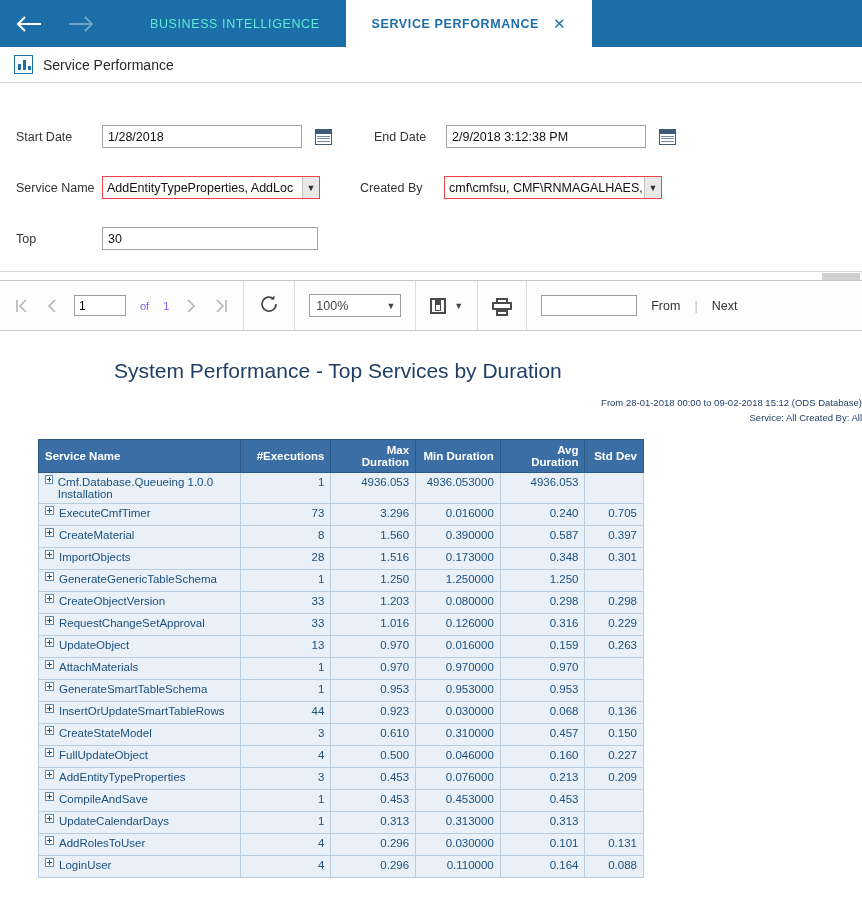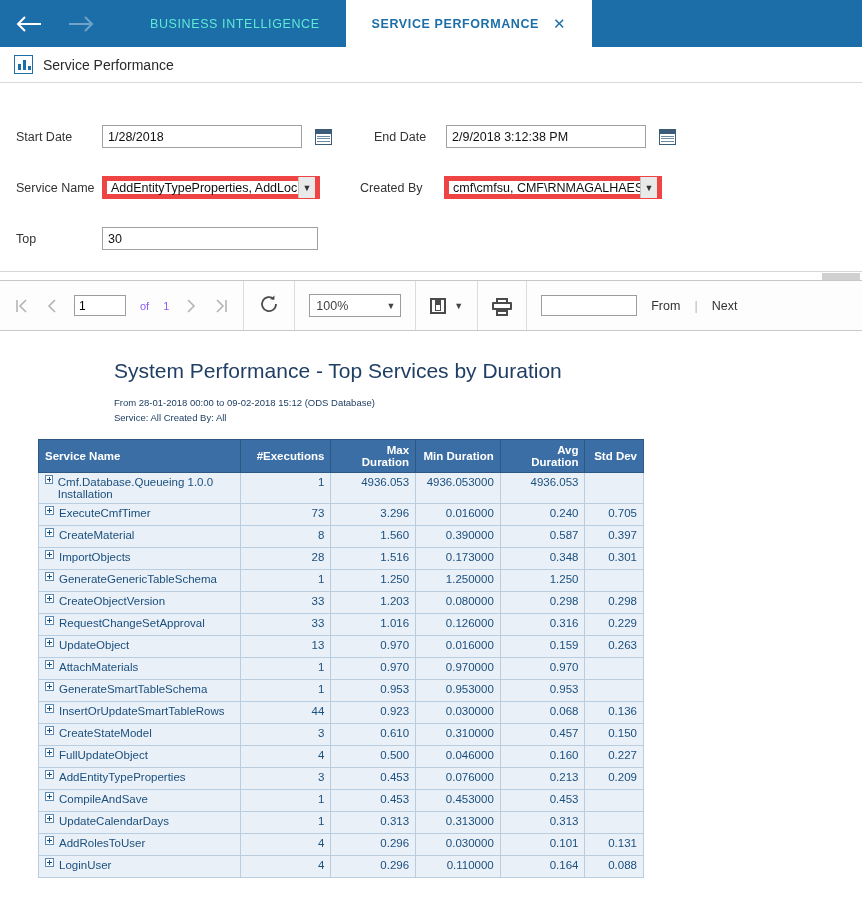--- a/index.html
+++ b/index.html
@@ -117,21 +117,21 @@
   .cal-ico::before {
     content: ""; position: absolute; left: 0; right: 0; top: 0; height: 4px; background: #3b5b76;
   }
   .cal-ico::after {
     content: ""; position: absolute; left: 1px; right: 1px; top: 6px; height: 1px;
     box-shadow: 0 2px 0 #6f8ba3, 0 5px 0 #6f8ba3;
     background: #6f8ba3;
   }
   .combo {
     height: 23px;
-    border: 5px solid #ef4444;
+    border: 1px solid #ef4444;
     background: #fff;
     display: flex; align-items: center;
     width: 218px;
   }
   .combo .combo-text {
     flex: 1; font-size: 12.5px; padding: 0 4px;
     white-space: nowrap; overflow: hidden; color: #111;
   }
   .combo .combo-arrow {
     width: 17px; height: 21px;
@@ -212,20 +212,21 @@
     color: #1f3e63;
     font-family: "Liberation Sans", sans-serif;
     margin: 0 0 14px 94px;
     font-weight: normal;
   }
   .report-sub {
     font-size: 9.5px;
     color: #1f3e63;
     margin: 0 0 2px 94px;
     line-height: 1.35;
+    text-align: right;
   }
   table.rpt {
     border-collapse: collapse;
     margin-top: 14px;
     margin-left: 18px;
     width: 606px;
     font-size: 11.5px;
   }
   table.rpt th {
     background: #3b6ea5;

